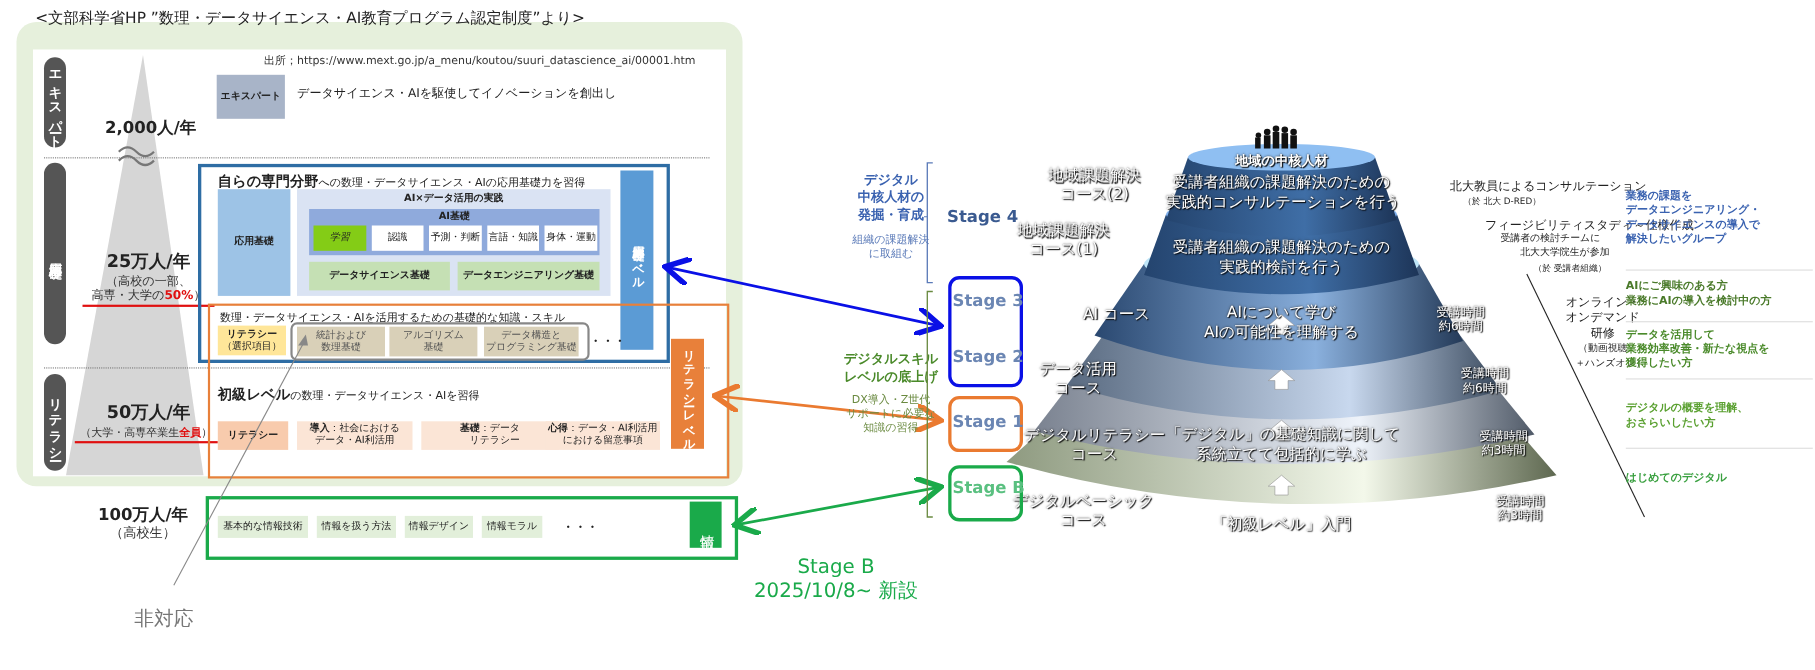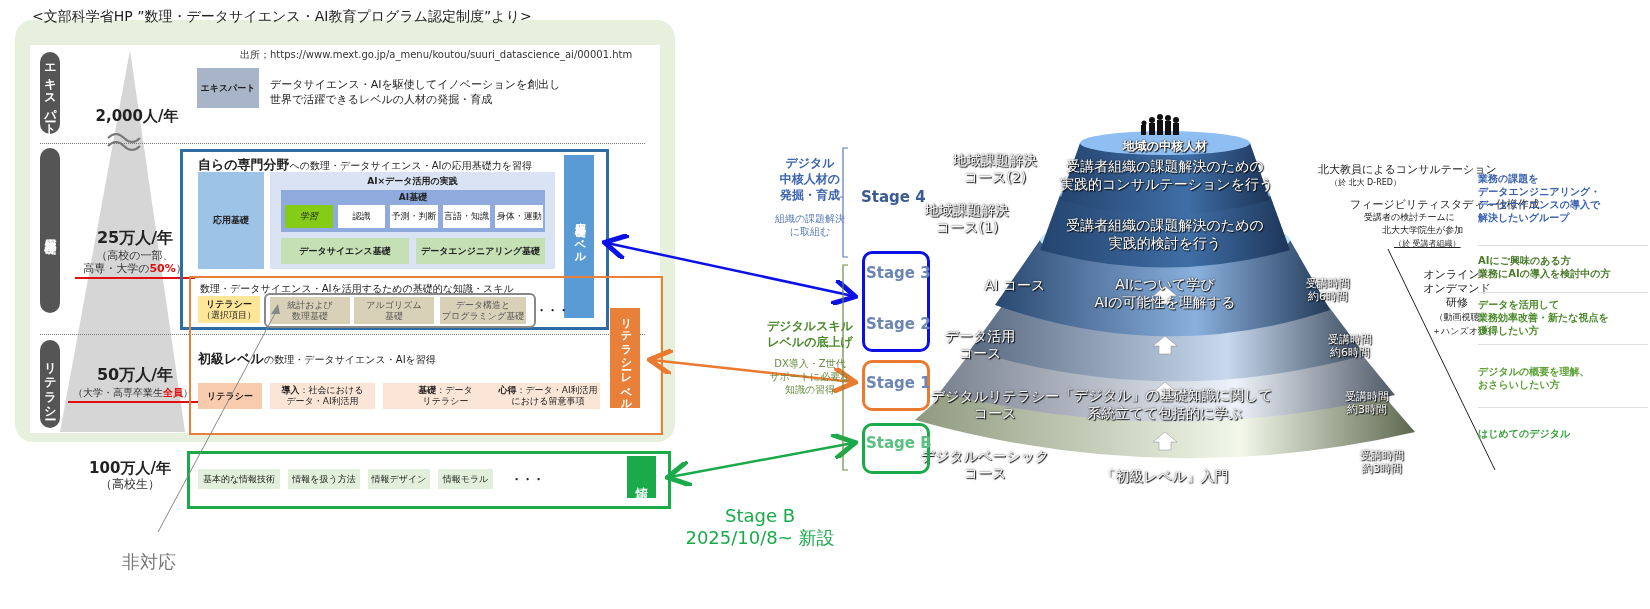--- a/index.html
+++ b/index.html
@@ -48,21 +48,20 @@
 <div class="abs sub" style="left:75px;top:248px;width:120px;">（高校の一部、</div>
 <div class="abs sub" style="left:75px;top:261px;width:120px;border-bottom:2px solid #e01010;padding-bottom:1px;"><span>高専・大学の</span><span style="color:#e01010;font-weight:bold;">50%</span><span>）</span></div>
 <div class="abs count" style="left:70px;top:365px;width:130px;font-size:16px;">50万人/年</div>
 <div class="abs sub" style="left:68px;top:386px;width:130px;font-size:10px;border-bottom:2px solid #e01010;padding-bottom:1px;"><span>（大学・高専卒業生</span><span style="color:#e01010;font-weight:bold;">全員</span><span>）</span></div>
 <div class="abs count" style="left:65px;top:459px;width:130px;">100万人/年</div>
 <div class="abs sub" style="left:65px;top:476px;width:130px;font-size:12px;">（高校生）</div>
 
 <div class="abs box" style="left:197px;top:68px;width:62px;height:40px;background:#a8b4c8;font-size:9px;font-weight:bold;">エキスパート</div>
 <div class="abs" style="left:270px;top:77px;font-size:11px;line-height:15px;white-space:nowrap;">
   <div>データサイエンス・AIを駆使してイノベーションを創出し</div>
-  <div>世界で活躍できるレベルの人材の発掘・育成</div>
 </div>
 
 <div class="abs" style="left:180px;top:149px;width:423px;height:175px;border:3px solid #2e6da4;"></div>
 <div class="abs" style="left:198px;top:156px;font-size:12px;white-space:nowrap;"><b style="font-size:13px;">自らの専門分野</b><span style="font-size:10px;">への数理・データサイエンス・AIの応用基礎力を習得</span></div>
 <div class="abs box" style="left:198px;top:172px;width:66px;height:97px;background:#9dc3e6;font-weight:bold;">応用基礎</div>
 <div class="abs" style="left:270px;top:172px;width:285px;height:97px;background:#dae3f3;"></div>
 <div class="abs box" style="left:270px;top:175px;width:285px;height:12px;font-weight:bold;">AI×データ活用の実践</div>
 <div class="abs" style="left:281px;top:190px;width:264px;height:42px;background:#8faadc;"></div>
 <div class="abs box" style="left:281px;top:191px;width:264px;height:12px;font-weight:bold;">AI基礎</div>
 <div class="abs" style="left:285px;top:205px;width:258px;height:23px;display:flex;gap:5px;">
@@ -91,21 +90,21 @@
 <div class="abs box" style="left:440px;top:297px;width:86px;height:27px;background:#d9d0b8;color:#555;">
     <div><span>データ構造と</span><br><span>プログラミング基礎</span></div>
   </div>
 <div class="abs" style="left:536px;top:303px;font-size:11px;font-weight:bold;">・・・</div>
 
 <div class="abs" style="left:198px;top:350px;font-size:12px;white-space:nowrap;"><b style="font-size:13px;">初級レベル</b><span style="font-size:10px;">の数理・データサイエンス・AIを習得</span></div>
 <div class="abs box" style="left:198px;top:383px;width:64px;height:26px;background:#f8cbad;font-weight:bold;">リテラシー</div>
 <div class="abs box" style="left:270px;top:383px;width:105px;height:26px;background:#fbe5d6;">
     <div><b>導入</b><span>：社会における</span><br><span>データ・AI利活用</span></div>
   </div>
-<div class="abs box" style="left:383px;top:383px;width:125px;height:26px;background:#fbe5d6;">
+<div class="abs box" style="left:383px;top:383px;width:125px;height:26px;background:#fbe5d6;text-align:right;">
     <div><b>基礎</b><span>：データ</span><br><span>リテラシー</span></div>
   </div>
 <div class="abs box" style="left:496px;top:383px;width:104px;height:26px;background:#fbe5d6;">
     <div><b>心得</b><span>：データ・AI利活用</span><br><span>における留意事項</span></div>
   </div>
 <div class="abs vlabel" style="left:610px;top:308px;width:30px;height:100px;background:#e8803a;">リテラシーレベル</div>
 
 <div class="abs" style="left:187px;top:451px;width:478px;height:52px;border:3px solid #1aaa4a;"></div>
 <div class="abs" style="left:198px;top:469px;display:flex;gap:8px;align-items:center;">
   <div class="box" style="width:82px;height:20px;background:#e2efda;">基本的な情報技術</div>
@@ -299,21 +298,21 @@
 <div class="abs stage" style="left:866px;top:434px;color:#5ac080;">Stage B</div>
 
 <div class="abs" style="left:1318px;top:162px;font-size:11px;white-space:nowrap;">
   <div>北大教員によるコンサルテーション</div>
   <div style="font-size:8px;padding-left:12px;">（於 北大 D-RED）</div>
 </div>
 <div class="abs" style="left:1350px;top:198px;font-size:11px;white-space:nowrap;line-height:13px;">
   <div>フィージビリティスタディ～仕様作成</div>
   <div style="font-size:9px;padding-left:14px;">受講者の検討チームに</div>
   <div style="font-size:9px;padding-left:32px;">北大大学院生が参加</div>
-  <div style="font-size:8px;padding-left:44px;text-decoration:underline;">（於 受講者組織）</div>
+  <div style="font-size:8px;padding-left:44px;">（於 受講者組織）</div>
 </div>
 <svg class="abs" style="left:1380px;top:245px;" width="120" height="230">
   <line x1="8" y1="4" x2="115" y2="225" stroke="#222" stroke-width="1"></line>
 </svg>
 <div class="abs" style="left:1418px;top:268px;font-size:11px;line-height:14px;text-align:center;white-space:nowrap;">
   <div>オンライン・</div>
   <div>オンデマンド</div>
   <div>研修</div>
   <div style="font-size:9px;">（動画視聴</div>
   <div style="font-size:9px;padding-left:14px;">＋ハンズオン）</div>

